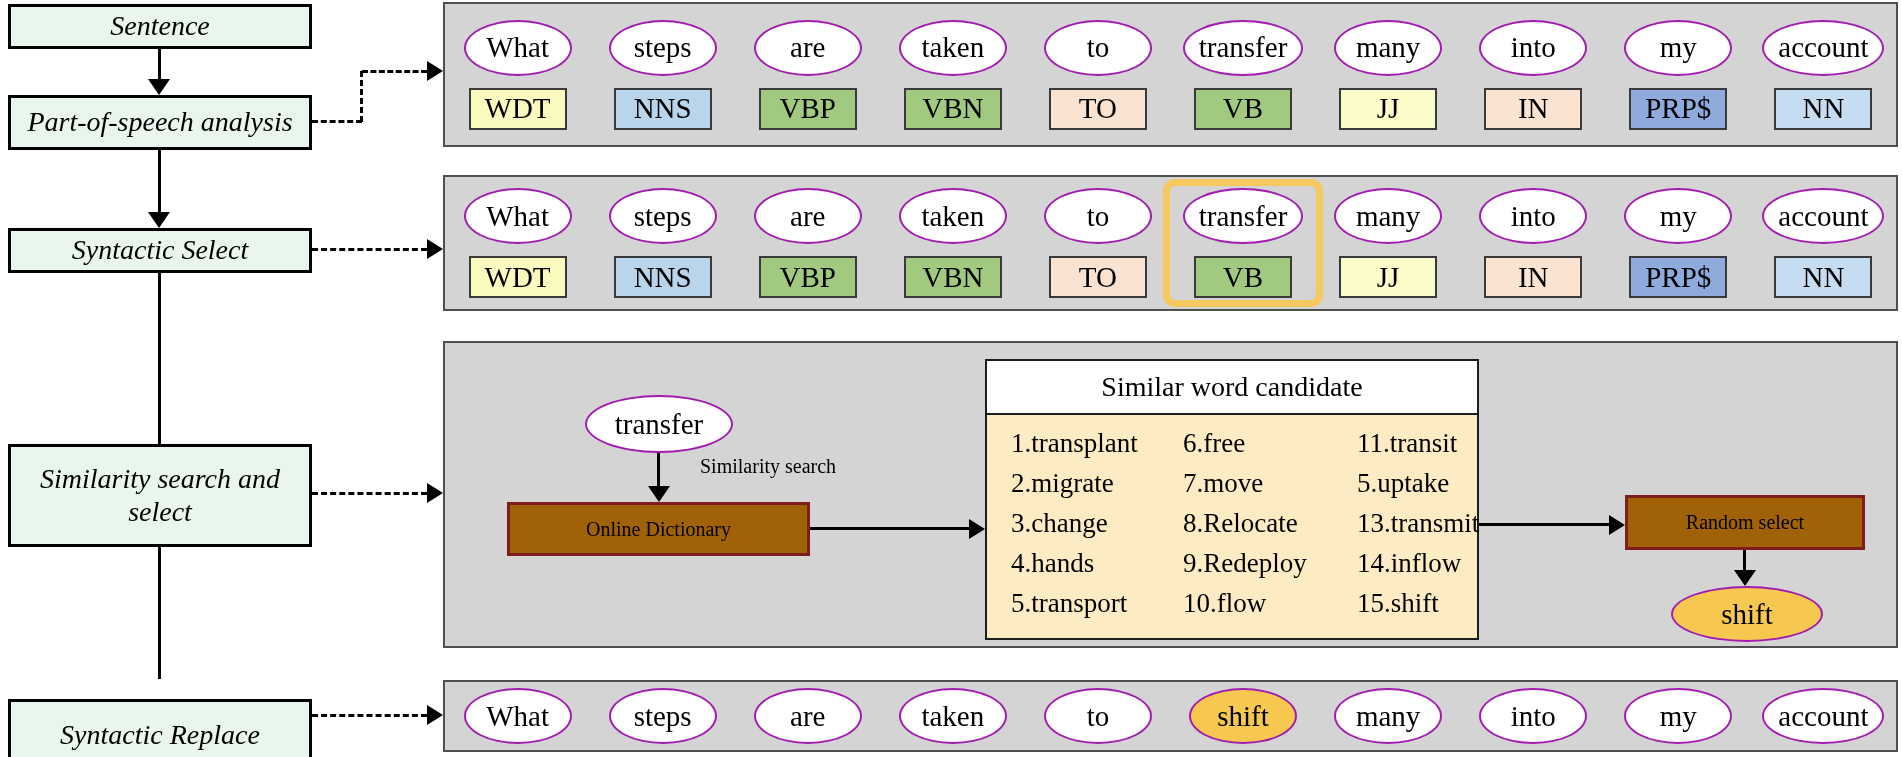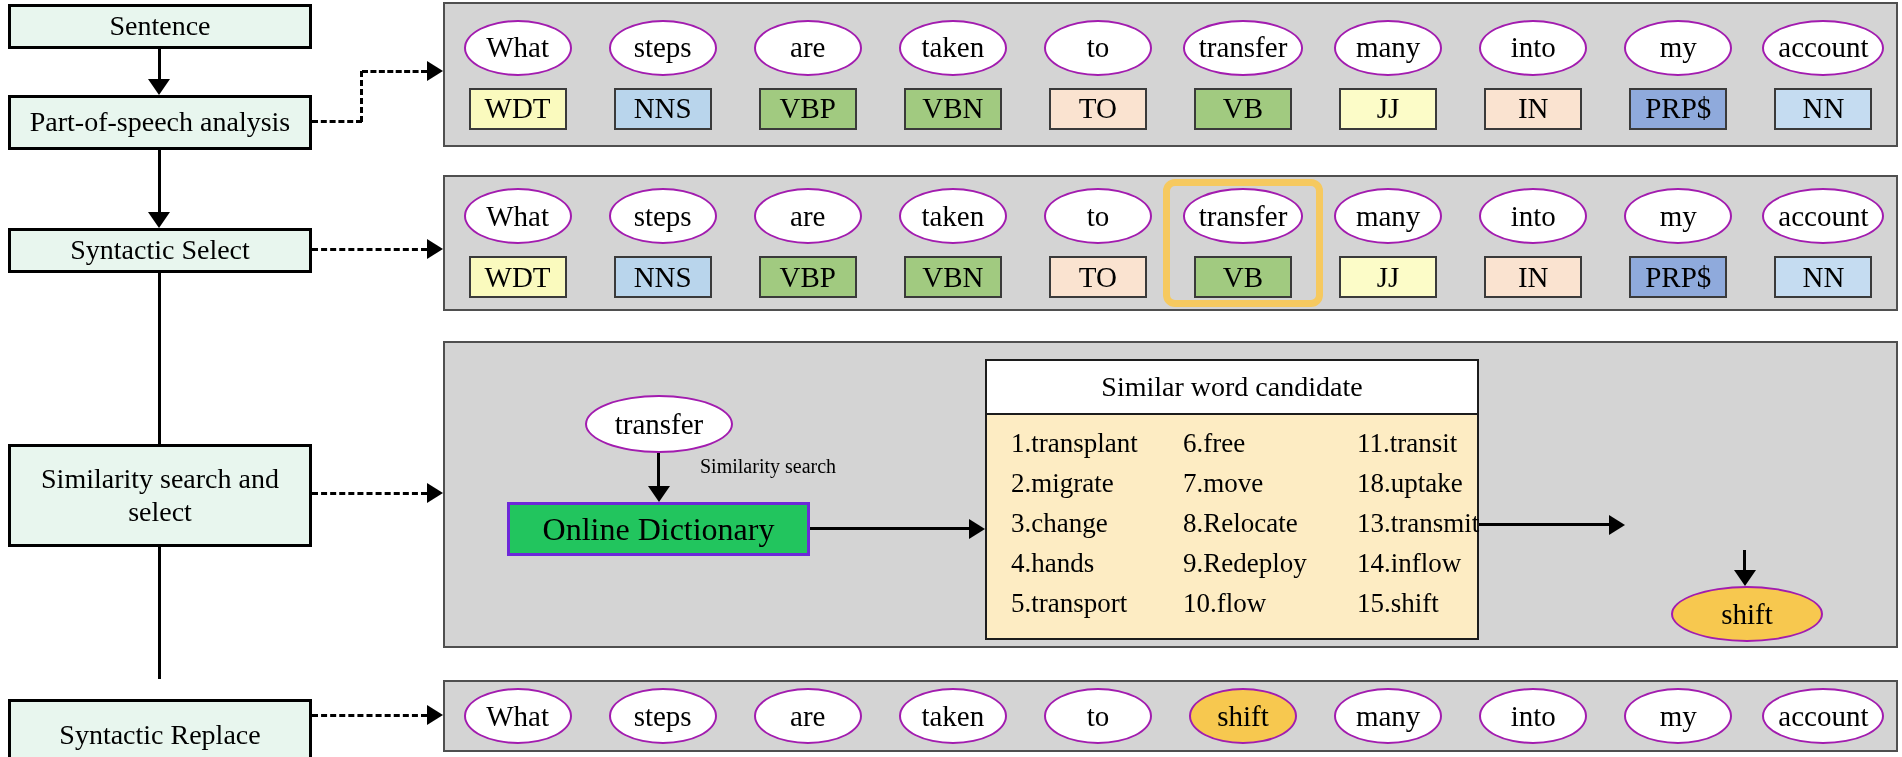--- a/index.html
+++ b/index.html
@@ -3,21 +3,21 @@
 <meta charset="utf-8">
 <style>
   html,body{margin:0;padding:0;background:#fff;}
   .canvas{position:relative;width:1902px;height:757px;background:#ffffff;
           font-family:"Liberation Serif","DejaVu Serif",serif;color:#000;overflow:hidden;}
 
   
   .flow-box{position:absolute;left:8px;width:304px;box-sizing:border-box;
             background:#e8f6ee;border:3px solid #000;
             display:flex;align-items:center;justify-content:center;
-            text-align:center;font-size:28px;line-height:1.15;padding:2px 12px;}
+            text-align:center;font-size:28px;line-height:1.15;padding:2px 12px;font-style:italic;}
 
   
   .vline{position:absolute;width:3px;background:#000;}
   .head-down{position:absolute;width:0;height:0;
              border-left:11px solid transparent;border-right:11px solid transparent;
              border-top:16px solid #000;}
   .head-right{position:absolute;width:0;height:0;
               border-top:10px solid transparent;border-bottom:10px solid transparent;
               border-left:16px solid #000;}
   .dash-h{position:absolute;height:0;border-top:3px dashed #000;}
@@ -39,22 +39,22 @@
            display:flex;align-items:center;justify-content:center;font-size:29px;}
   .tag{width:98px;height:42px;border:2px solid #3a3a3a;box-sizing:border-box;
        display:flex;align-items:center;justify-content:center;font-size:29px;}
   .hl{position:absolute;left:50%;transform:translateX(-50%);top:2px;bottom:2px;
       width:160px;border:7px solid #f6c95f;border-radius:12px;box-sizing:border-box;
       pointer-events:none;}
   .gold{background:#f7c84f;}
 
   
   .abs{position:absolute;}
-  .pinkbox{position:absolute;background:#22c55e;border:3px solid #6d28d9;box-sizing:border-box;
-           display:flex;align-items:center;justify-content:center;font-size:32px;}
+  .pinkbox{position:absolute;background:#a16207;border:3px solid #7f1d1d;box-sizing:border-box;
+           display:flex;align-items:center;justify-content:center;font-size:20px;}
   .solid-h{position:absolute;height:3px;background:#000;}
   .solid-v{position:absolute;width:3px;background:#000;}
   .cand-table{position:absolute;left:540px;top:16px;width:494px;height:281px;
               box-sizing:border-box;border:2px solid #1c1c1c;background:#fdecc3;}
   .cand-head{height:52px;background:#ffffff;border-bottom:2px solid #1c1c1c;
              display:flex;align-items:center;justify-content:center;font-size:28px;}
   .tcol{position:absolute;top:62px;font-size:27px;line-height:40px;white-space:nowrap;}
   .label{position:absolute;font-size:20px;}
 </style>
 </head>
@@ -203,30 +203,31 @@
       </div>
       <div class="tcol" style="left:196px;">
         <div>6.free</div>
         <div>7.move</div>
         <div>8.Relocate</div>
         <div>9.Redeploy</div>
         <div>10.flow</div>
       </div>
       <div class="tcol" style="left:370px;">
         <div>11.transit</div>
-        <div>18.uptake</div>
+        <div>5.uptake</div>
         <div>13.transmit</div>
         <div>14.inflow</div>
         <div>15.shift</div>
       </div>
     </div>
 
     <div class="solid-h" style="left:1034px;top:180px;width:130px;"></div>
     <div class="head-right" style="left:1164px;top:172px;"></div>
 
+    <div class="pinkbox" style="left:1180px;top:152px;width:240px;height:55px;">Random select</div>
 
     <div class="solid-v" style="left:1298px;top:207px;height:21px;"></div>
     <div class="head-down" style="left:1289px;top:227px;"></div>
 
     <div class="ellipse gold abs" style="left:1226px;top:243px;width:152px;height:56px;">shift</div>
   </div>
 
   <div class="panel p4">
     <div class="token-row">
       <div class="col">

